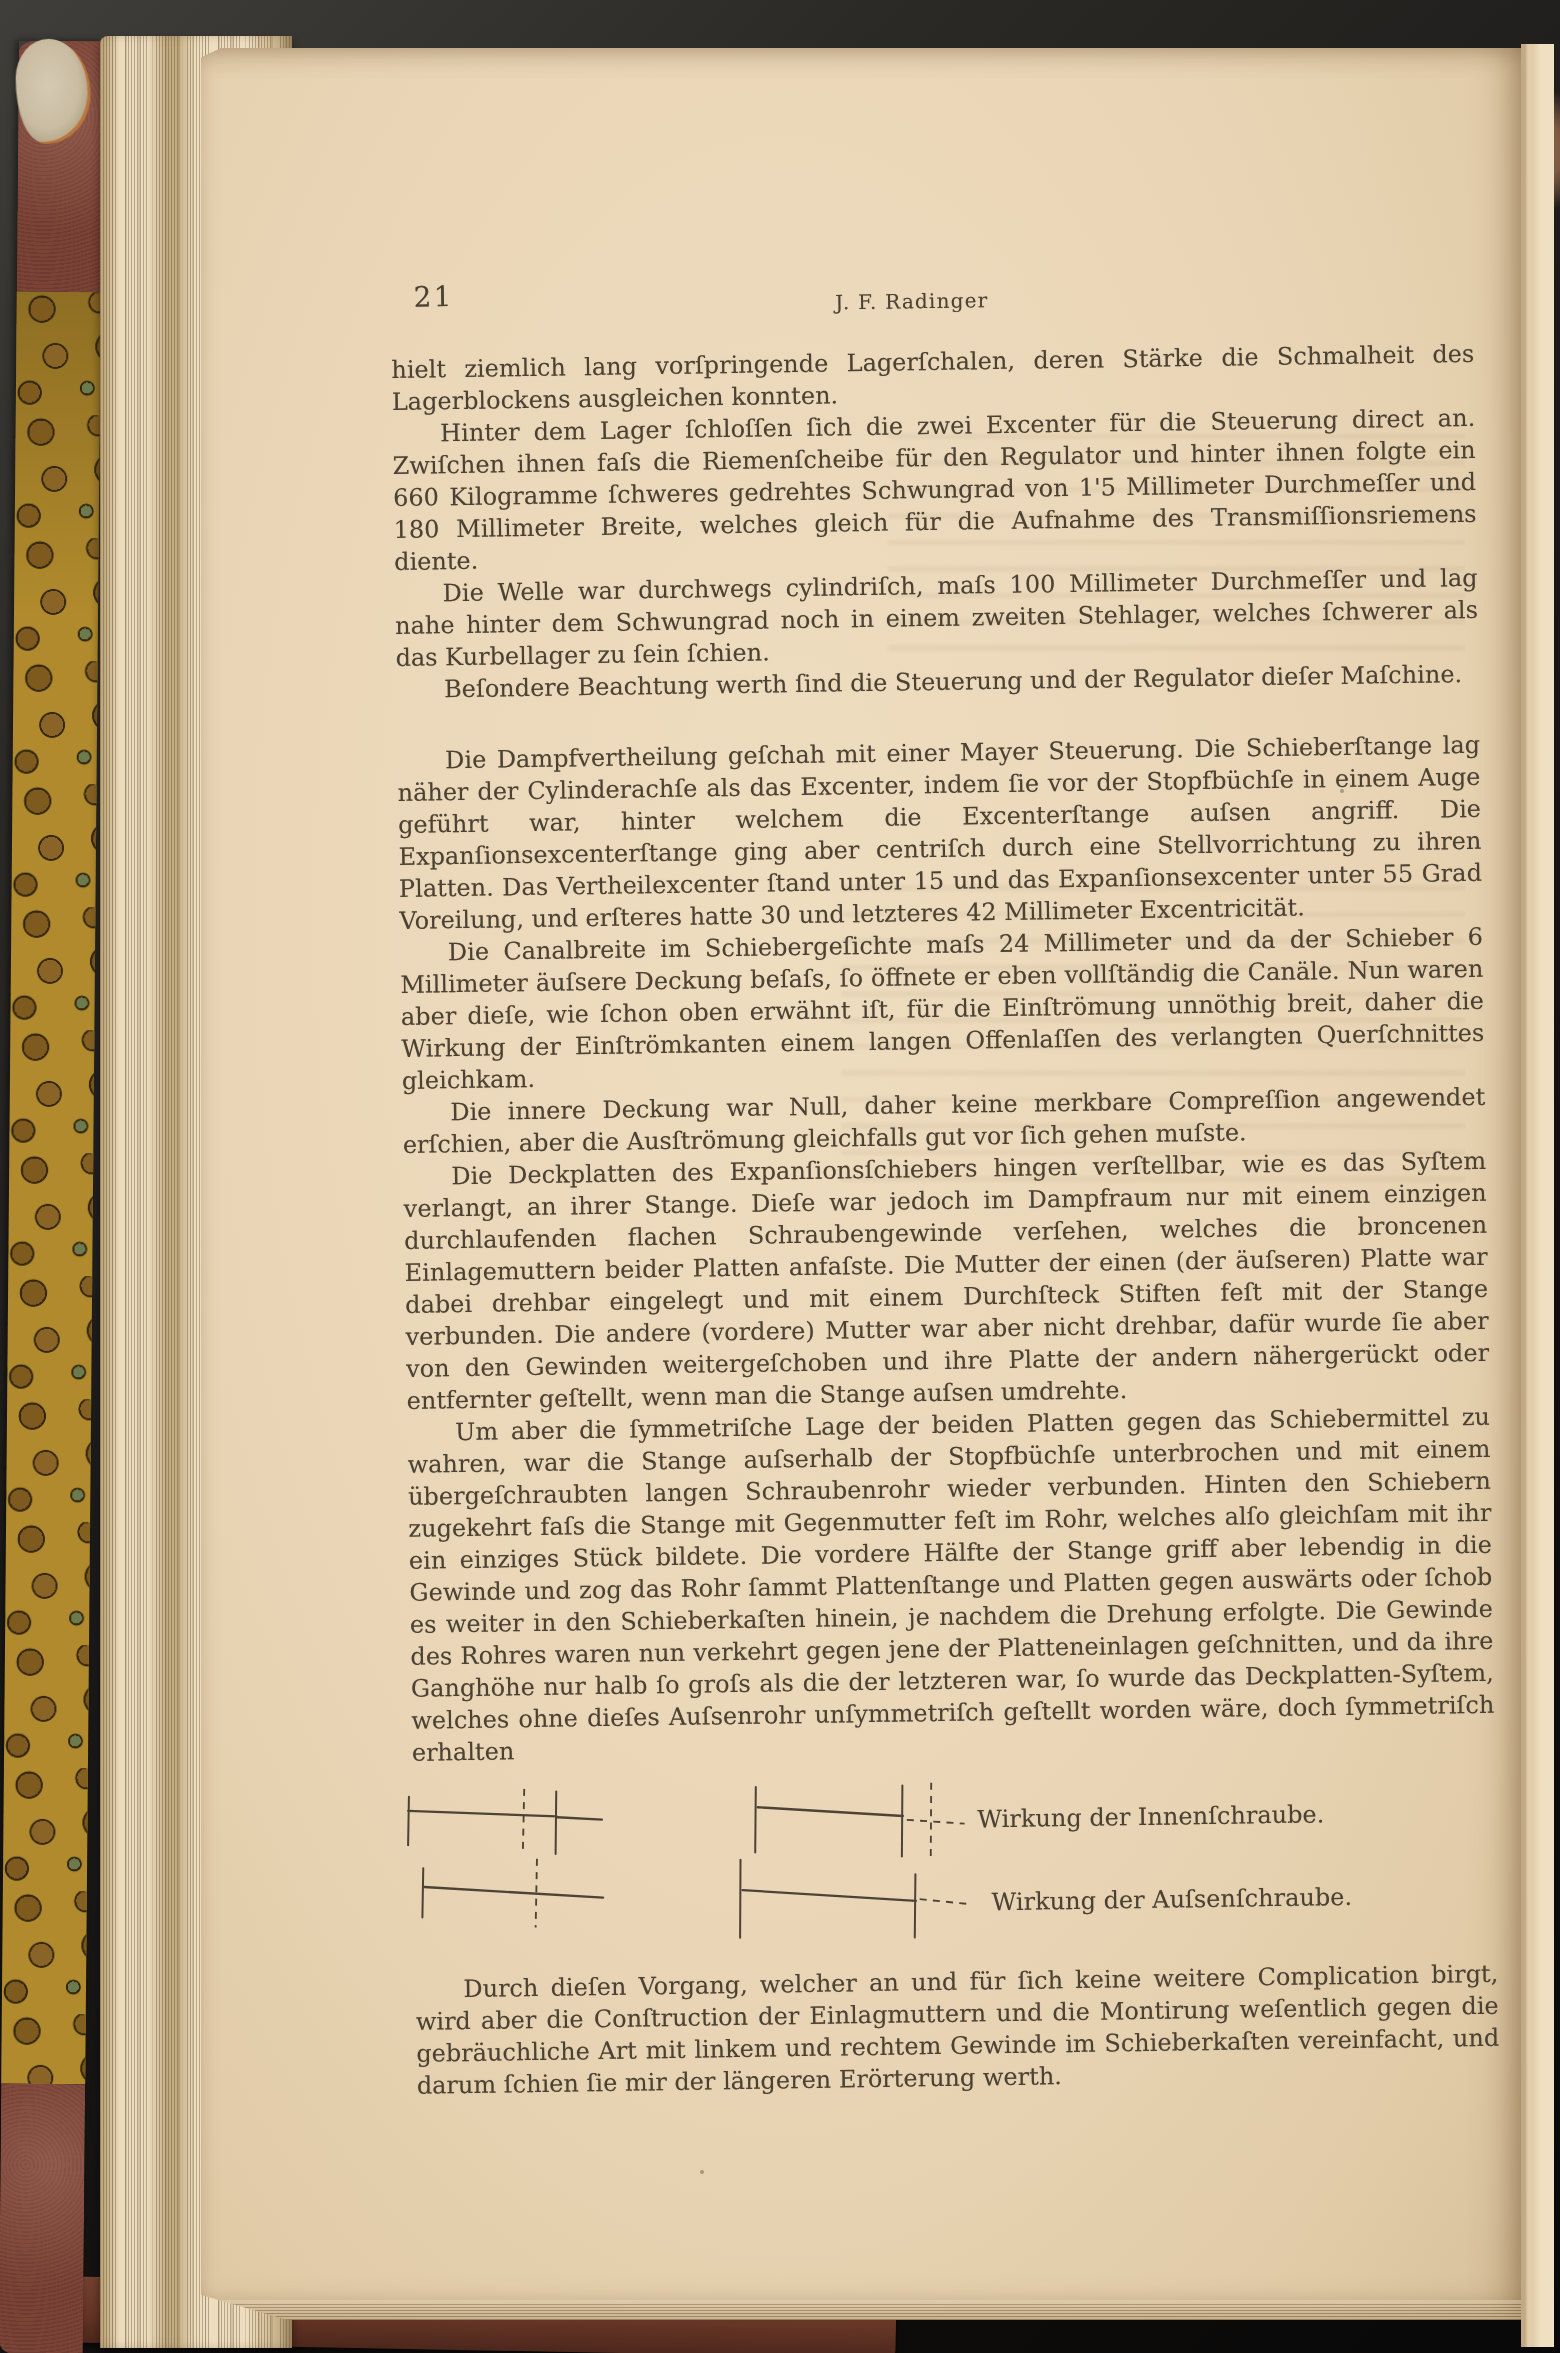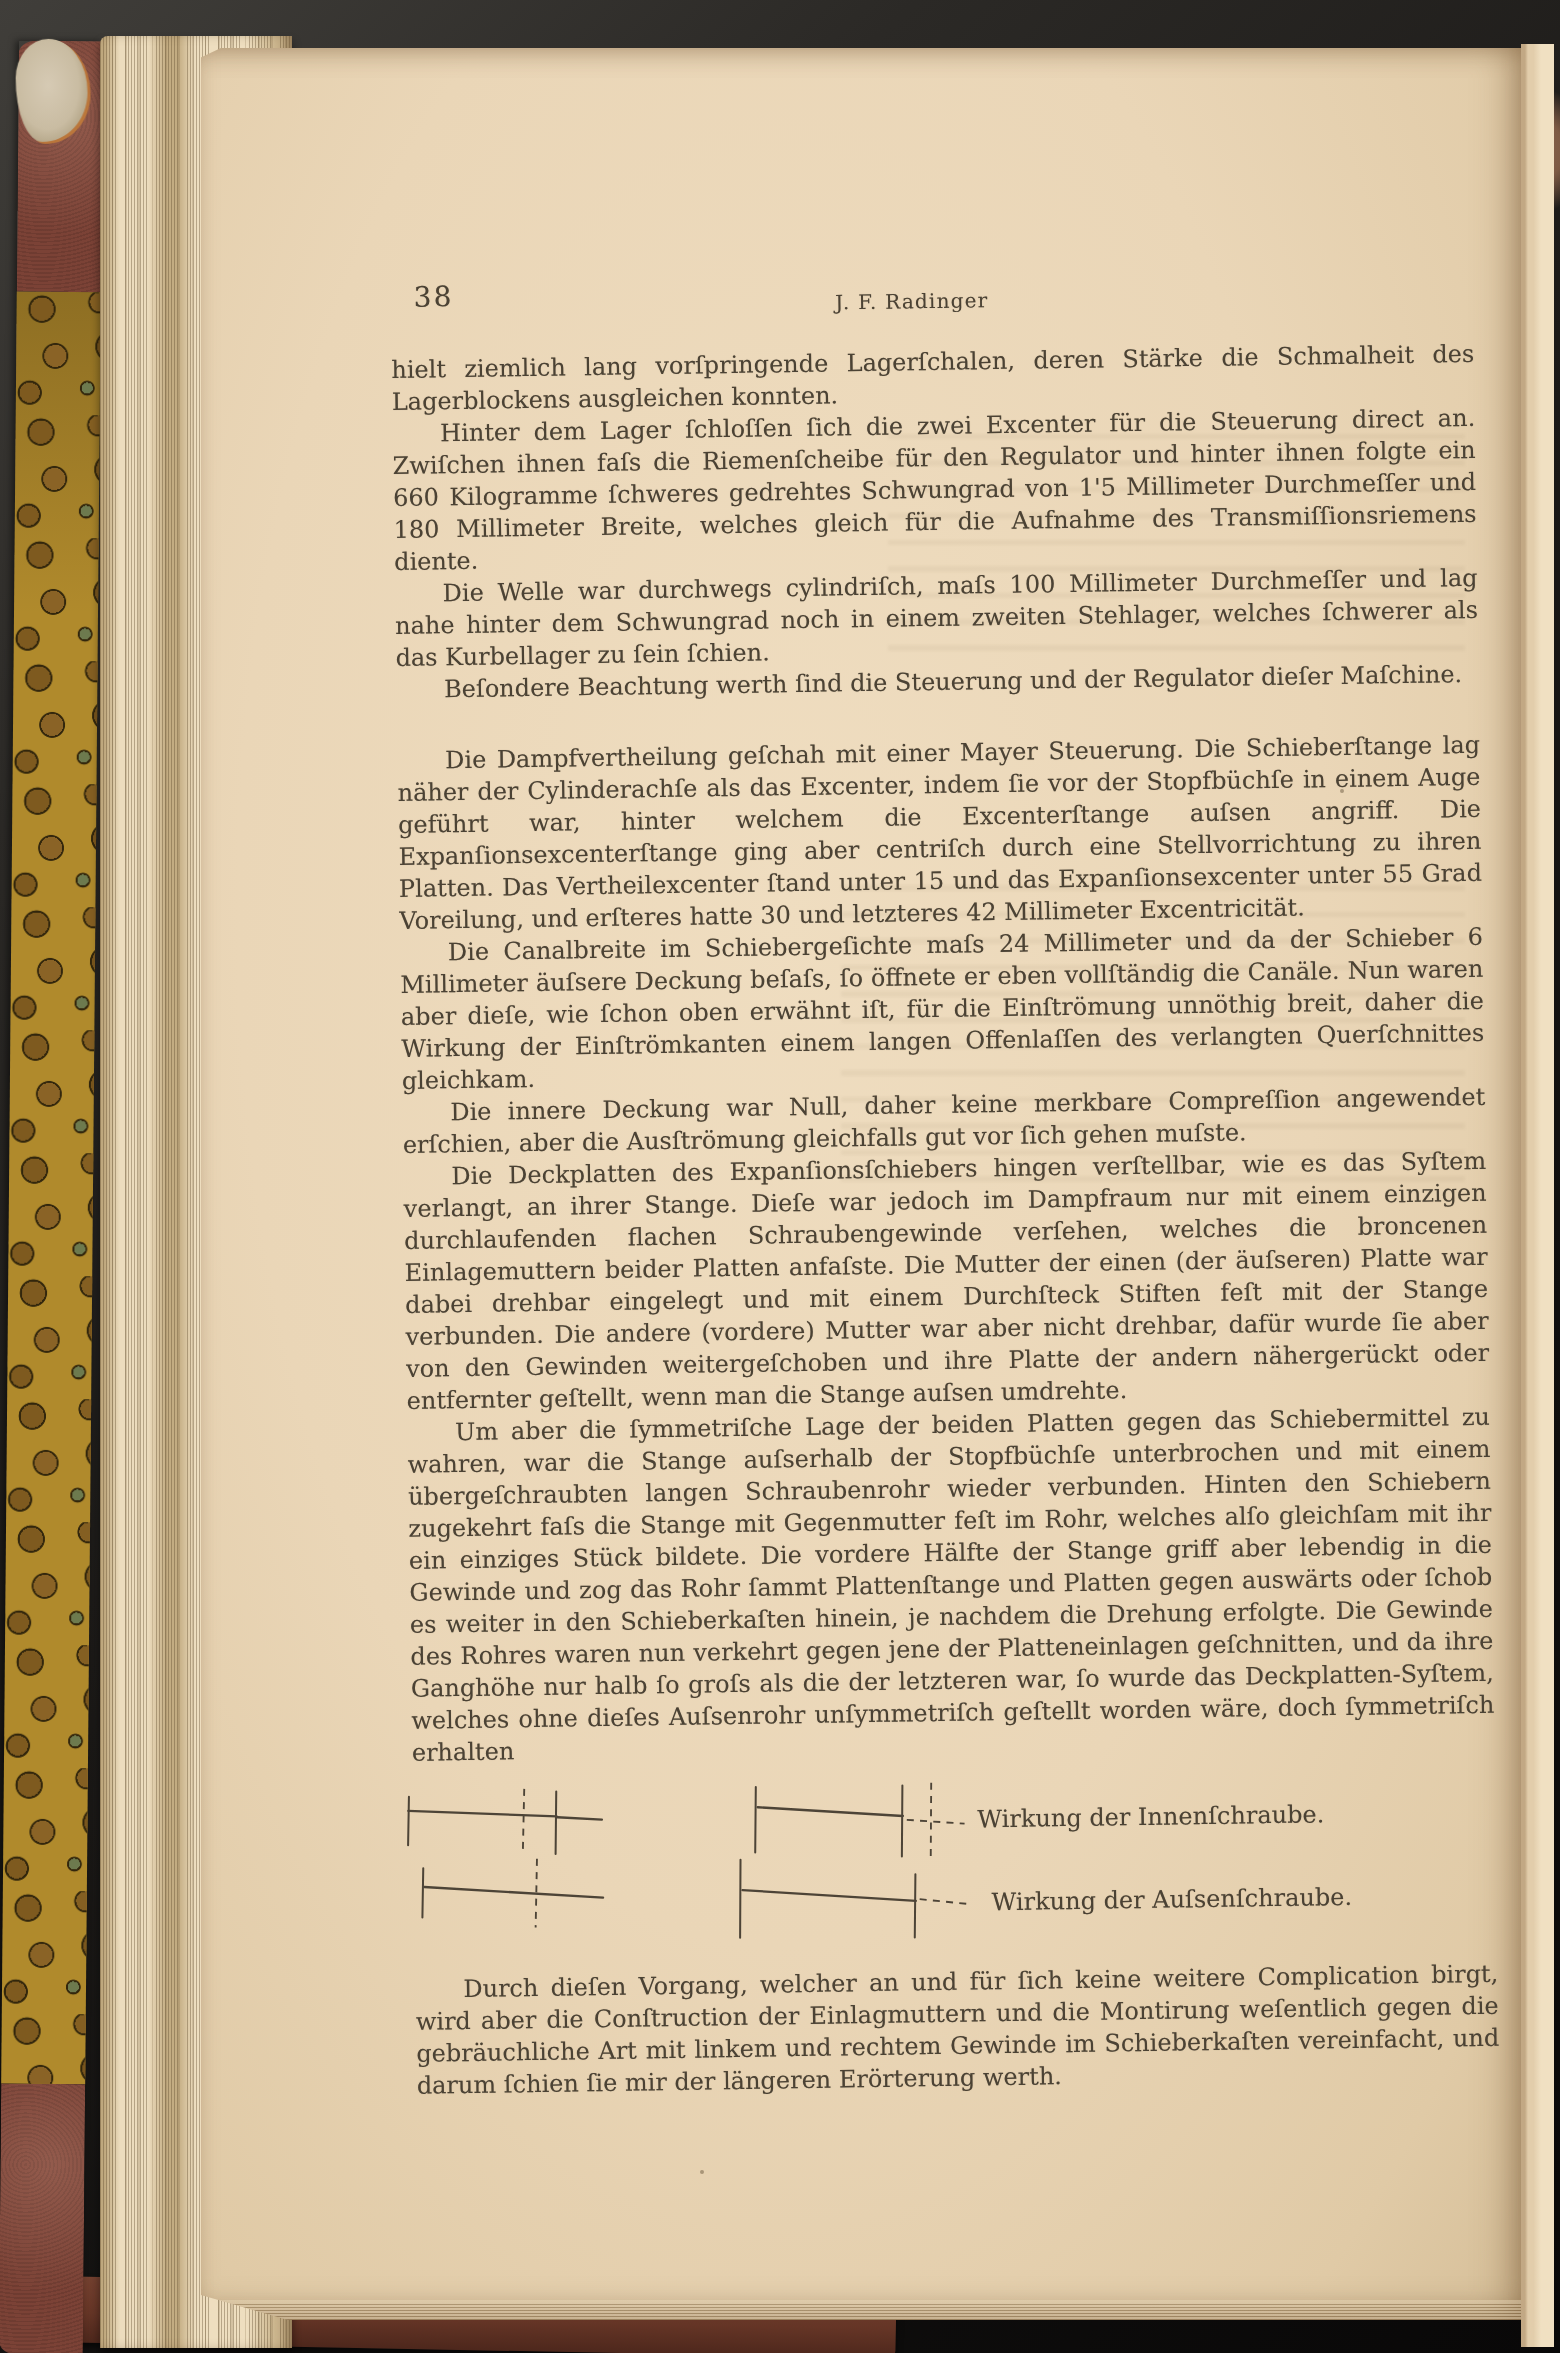--- a/index.html
+++ b/index.html
@@ -140,21 +140,21 @@
 
   <div class="main-page">
     <div class="ghost ghost-a"></div>
     <div class="ghost ghost-b"></div>
     <div class="speck" style="left:1139px;top:741px"></div>
     <div class="speck" style="left:499px;top:2122px"></div>
     <div class="speck" style="left:921px;top:1217px"></div>
 
     <div class="text-col">
       <div class="head-row">
-        <div class="page-num">38</div>
+        <div class="page-num">21</div>
         <div class="running-head">J. F. Radinger</div>
       </div>
 
       <p class="para">hielt ziemlich lang vorſpringende Lagerſchalen, deren Stärke die Schmalheit des Lagerblockens ausgleichen konnten.</p>
       <p class="para indent">Hinter dem Lager ſchloſſen ſich die zwei Excenter für die Steuerung direct an. Zwiſchen ihnen faſs die Riemenſcheibe für den Regulator und hinter ihnen folgte ein 660 Kilogramme ſchweres gedrehtes Schwungrad von 1'5 Millimeter Durchmeſſer und 180 Millimeter Breite, welches gleich für die Aufnahme des Transmiſſionsriemens diente.</p>
       <p class="para indent">Die Welle war durchwegs cylindriſch, maſs 100 Millimeter Durchmeſſer und lag nahe hinter dem Schwungrad noch in einem zweiten Stehlager, welches ſchwerer als das Kurbellager zu ſein ſchien.</p>
       <p class="para indent">Beſondere Beachtung werth ſind die Steuerung und der Regulator dieſer Maſchine.</p>
       <p class="para indent gap">Die Dampfvertheilung geſchah mit einer Mayer Steuerung. Die Schieberſtange lag näher der Cylinderachſe als das Excenter, indem ſie vor der Stopfbüchſe in einem Auge geführt war, hinter welchem die Excenterſtange auſsen angriff. Die Expanſionsexcenterſtange ging aber centriſch durch eine Stellvorrichtung zu ihren Platten. Das Vertheilexcenter ſtand unter 15 und das Expanſionsexcenter unter 55 Grad Voreilung, und erſteres hatte 30 und letzteres 42 Millimeter Excentricität.</p>
       <p class="para indent">Die Canalbreite im Schiebergeſichte maſs 24 Millimeter und da der Schieber 6 Millimeter äuſsere Deckung beſaſs, ſo öffnete er eben vollſtändig die Canäle. Nun waren aber dieſe, wie ſchon oben erwähnt iſt, für die Einſtrömung unnöthig breit, daher die Wirkung der Einſtrömkanten einem langen Offenlaſſen des verlangten Querſchnittes gleichkam.</p>
       <p class="para indent">Die innere Deckung war Null, daher keine merkbare Compreſſion angewendet erſchien, aber die Ausſtrömung gleichfalls gut vor ſich gehen muſste.</p>

